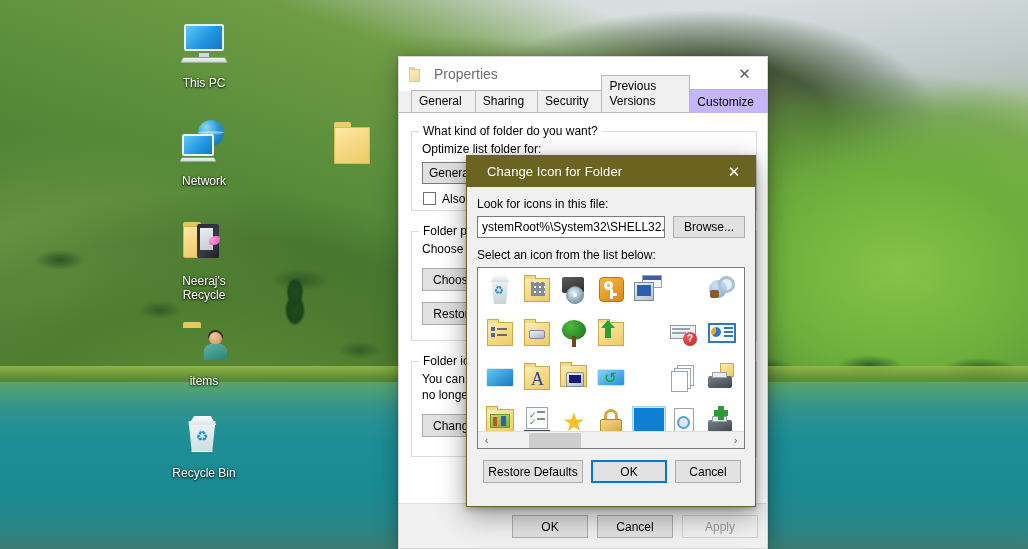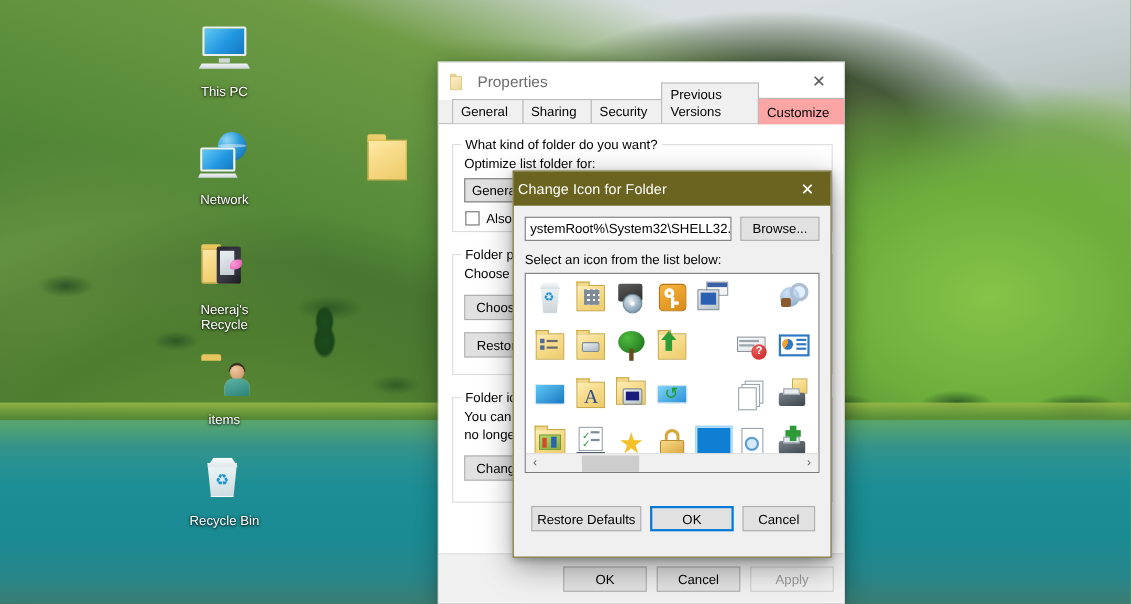--- a/index.html
+++ b/index.html
@@ -190,21 +190,21 @@
 
   #props .tabstrip {
     height:22px; margin:0 0 0 0; padding-left:12px; display:flex; align-items:flex-end;
     background:#f0f0f0; border-bottom:1px solid #b9b9b9; position:relative;
   }
   #props .tab {
     font-size:12px; padding:3px 13px 3px 7px; line-height:15px;
     border:1px solid #b9b9b9; border-bottom:none; background:#f0f0f0;
     margin-right:-1px; cursor:default; color:#000;
   }
-  #props .tab.active { background:#fca5a5; position:relative; z-index:3; padding-top:5px; margin-bottom:-1px; }
+  #props .tab.active { background:#c4b5fd; position:relative; z-index:3; padding-top:5px; margin-bottom:-1px; }
 
   #props .tabpage { background:#fff; height:calc(100% - 34px - 22px); position:relative; padding:10px 12px; }
 
   .grp { position:absolute; border:1px solid #dcdcdc; }
   .grp-legend { position:absolute; top:-8px; left:7px; background:#fff; padding:0 4px; font-size:12px; }
   .ln { position:absolute; font-size:12px; }
   .winbtn {
     position:absolute; border:1px solid #adadad; background:#e1e1e1; font-size:12px;
     display:flex; align-items:center; justify-content:center; cursor:default; color:#000;
   }
@@ -218,21 +218,21 @@
 
   
   #chgicon {
     position:absolute; left:466px; top:155px; width:290px; height:352px;
     background:#f0f0f0; border:1px solid #6b6420;
     box-shadow: 0 8px 26px rgba(0,0,0,0.38), 0 2px 6px rgba(0,0,0,0.25);
     font-size:12px; color:#000;
   }
   #chgicon .titlebar {
     height:31px; background:#6b6420; display:flex; align-items:center;
-    padding-left:4px; position:relative; color:#ffffff;
+    padding-left:20px; position:relative; color:#ffffff;
   }
   #chgicon .title-text { font-size:13px; letter-spacing:0.1px; }
   #chgicon .title-close {
     position:absolute; right:0; top:0; width:42px; height:31px;
     display:flex; align-items:center; justify-content:center; font-size:15px; cursor:default; color:#fff;
   }
   #chgicon .body { padding:10px 10px 0 10px; position:relative; height:calc(100% - 31px); }
 
   .ci-label { font-size:12px; margin-bottom:5px; }
   .ci-row { display:flex; align-items:stretch; gap:8px; margin-bottom:10px; }
@@ -408,20 +408,21 @@
 
   <div id="chgicon">
 
     <div class="titlebar">
       <span class="title-text">Change Icon for  Folder</span>
       <span class="title-close">✕</span>
     </div>
 
     <div class="body">
 
+      <div class="ci-label">Look for icons in this file:</div>
 
       <div class="ci-row">
         <div class="ci-input" placeholder="%SystemRoot%\System32\SHELL32.dll">ystemRoot%\System32\SHELL32.dll</div>
         <div class="winbtn ci-browse" style="position:relative;">Browse...</div>
       </div>
 
       <div class="ci-label">Select an icon from the list below:</div>
 
       <div class="ci-listbox">
         <div class="icon-grid">

